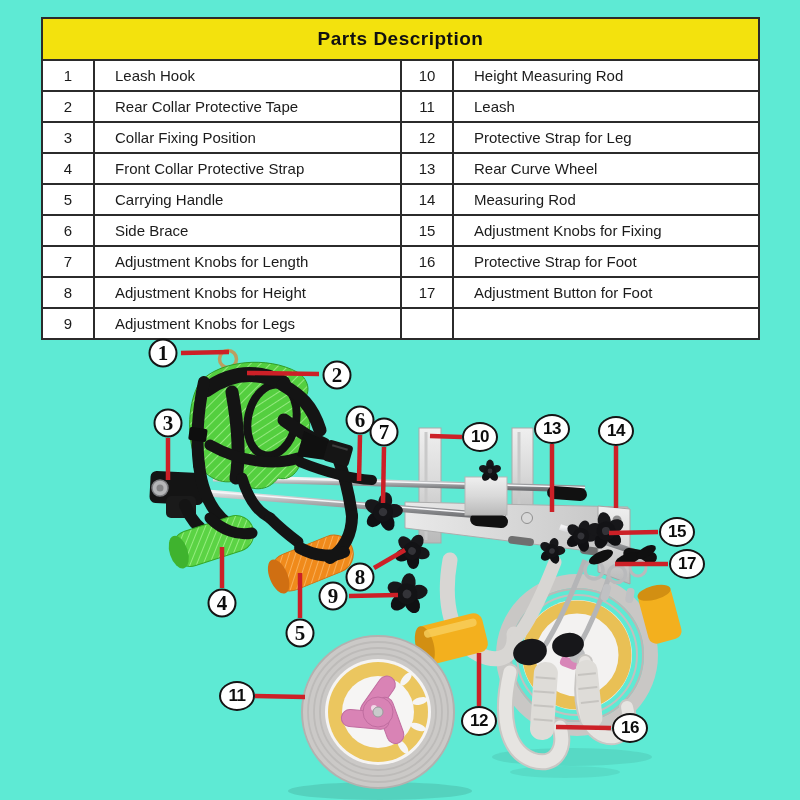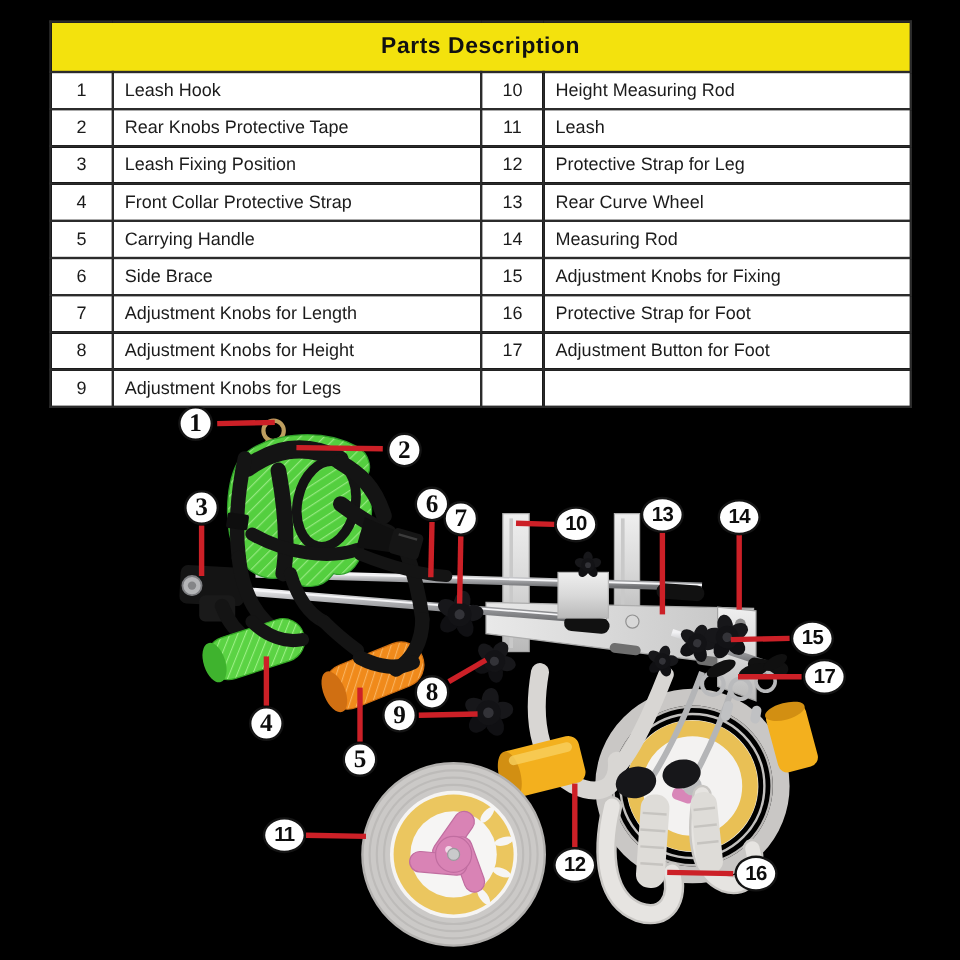--- a/index.html
+++ b/index.html
@@ -1,22 +1,22 @@
 <!DOCTYPE html>
 <html><head>
 <meta charset="utf-8">
 <style>
   html,body{margin:0;padding:0;background:#fff;}
-  .page{position:relative;width:800px;height:800px;background:#000000;overflow:hidden;
+  .page{position:relative;width:800px;height:800px;background:#5eead4;overflow:hidden;
         font-family:"Liberation Sans",sans-serif;}
   
   .parts-table{position:absolute;left:41px;top:17px;width:717px;border-collapse:collapse;
                table-layout:fixed;z-index:2;}
   .parts-table td{border:2px solid #2b2b2b;font-size:15px;color:#1b1b1b;height:29px;
-                  padding:0 0 0 9px;white-space:nowrap;overflow:hidden;background:#fff;}
+                  padding:0 0 0 20px;white-space:nowrap;overflow:hidden;background:#fff;}
   .parts-table td.num{text-align:center;padding:0;}
   .parts-table td.hdr{background:#f3e20d;text-align:center;font-weight:bold;font-size:19px;
                       height:40px;padding:0;color:#111;letter-spacing:.5px;}
   
   .photo-svg{position:absolute;left:0;top:330px;z-index:1;}
   .lines-svg{position:absolute;left:0;top:0;z-index:5;pointer-events:none;}
   
   .callout{position:absolute;transform:translate(-50%,-50%);width:29px;height:29px;
            box-sizing:border-box;border:2.5px solid #141414;border-radius:50%;background:#fff;
            display:flex;align-items:center;justify-content:center;z-index:6;
@@ -43,27 +43,27 @@
     </tbody>
     <tbody id="parts-rows">
         <tr>
           <td class="num">1</td>
           <td class="txt">Leash Hook</td>
           <td class="num">10</td>
           <td class="txt">Height Measuring Rod</td>
         </tr>
         <tr>
           <td class="num">2</td>
-          <td class="txt">Rear Knobs Protective Tape</td>
+          <td class="txt">Rear Collar Protective Tape</td>
           <td class="num">11</td>
           <td class="txt">Leash</td>
         </tr>
         <tr>
           <td class="num">3</td>
-          <td class="txt">Leash Fixing Position</td>
+          <td class="txt">Collar Fixing Position</td>
           <td class="num">12</td>
           <td class="txt">Protective Strap for Leg</td>
         </tr>
         <tr>
           <td class="num">4</td>
           <td class="txt">Front Collar Protective Strap</td>
           <td class="num">13</td>
           <td class="txt">Rear Curve Wheel</td>
         </tr>
         <tr>

